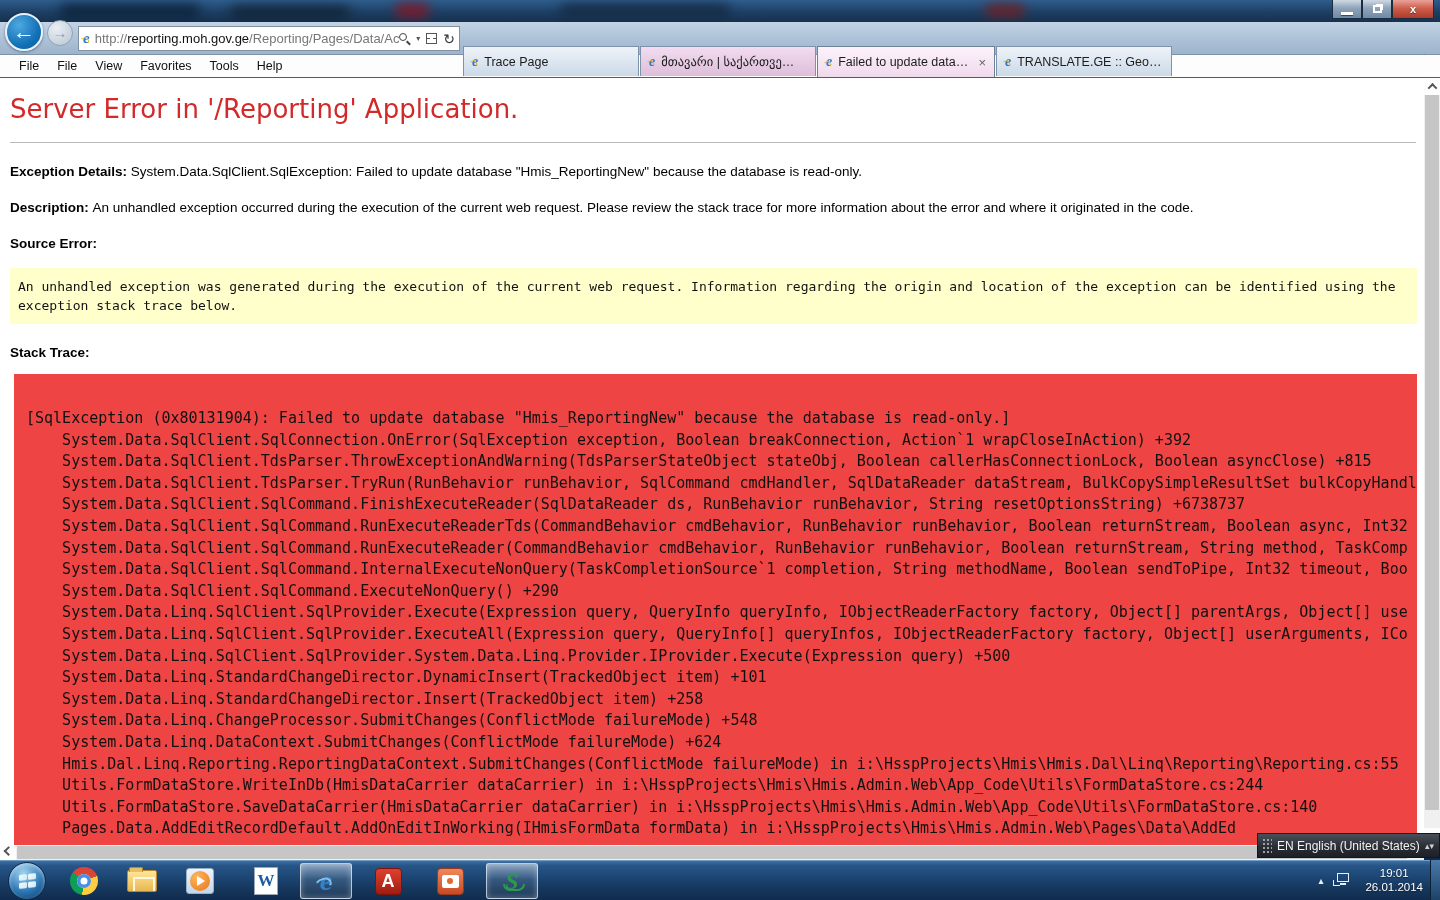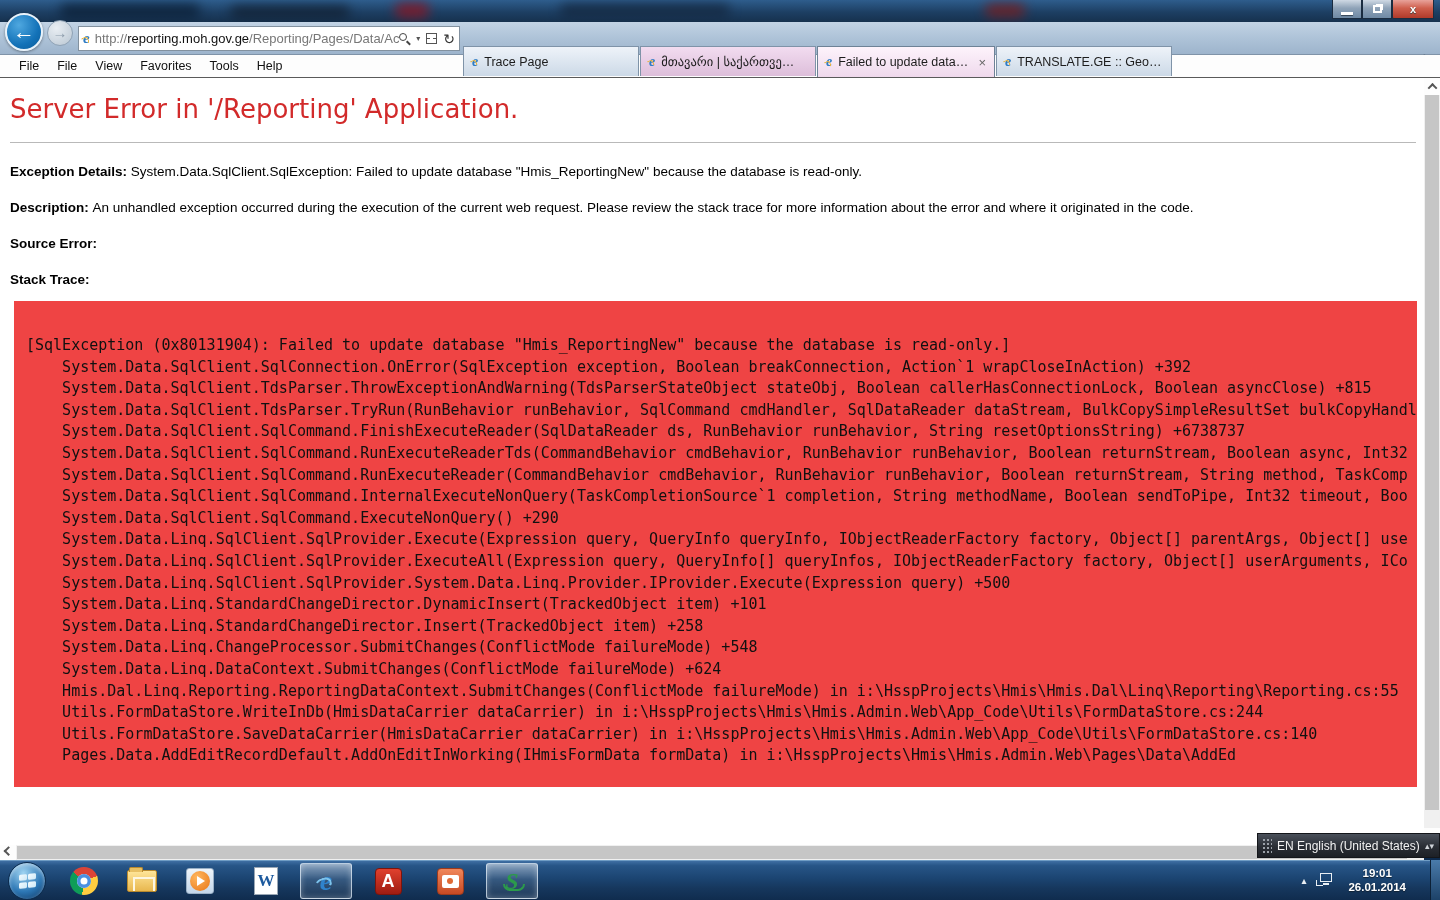--- a/index.html
+++ b/index.html
@@ -137,21 +137,21 @@
   .hygieia { font-family:"Liberation Serif",serif; font-style:italic; font-weight:bold; font-size:24px; color:#2c9a4b; line-height:24px; position:relative; }
   .hygieia:after { content:""; position:absolute; left:-2px; bottom:2px; width:18px; height:5px; border:2px solid #2c9a4b; border-top:none; border-radius:0 0 9px 9px; }
 
   
   #tray { position:absolute; top:860px; right:0; height:40px; display:flex; align-items:center; z-index:36; }
   #tray-arrow { color:#e9eef3; font-size:10px; padding:0 10px; }
   .net-ico { position:relative; width:16px; height:14px; margin-right:14px; }
   .net-ico .screen { position:absolute; right:0; top:0; width:12px; height:9px; border:1.6px solid #e9eef3; background:transparent; }
   .net-ico .base { position:absolute; right:3px; top:10px; width:6px; height:2px; background:#e9eef3; }
   .net-ico .plug { position:absolute; left:0; top:7px; width:7px; height:6px; border-left:1.6px solid #e9eef3; border-bottom:1.6px solid #e9eef3; }
-  #clock { color:#fff; font-size:11.5px; text-align:center; line-height:14px; padding:0 24px 0 2px; text-shadow:0 1px 1px #123;font-weight:bold; }
+  #clock { color:#fff; font-size:11.5px; text-align:center; line-height:14px; padding:0 7px 0 2px; text-shadow:0 1px 1px #123; }
   #show-desktop { width:10px; height:40px; border-left:1px solid #0c2036; background:linear-gradient(180deg,#4a7bab,#1d4268); }
 </style>
 </head>
 <body>
 
 <div id="titlebar">
   <div class="blur-blob" style="left:60px;top:4px;width:140px;height:14px;background:#0a1d33;"></div>
   <div class="blur-blob" style="left:230px;top:6px;width:120px;height:12px;background:#101c2c;"></div>
   <div class="blur-blob" style="left:395px;top:3px;width:34px;height:15px;background:#8c1420;"></div>
   <div class="blur-blob" style="left:560px;top:4px;width:170px;height:13px;background:#13253c;"></div>
@@ -222,20 +222,21 @@
   <span class="menu-item">Tools</span>
   <span class="menu-item">Help</span>
 </div>
 
 <div id="content">
   <h1 id="err-title">Server Error in '/Reporting' Application.</h1>
   <hr id="err-rule">
   <p class="para"><b>Exception Details: </b><span>System.Data.SqlClient.SqlException: Failed to update database "Hmis_ReportingNew" because the database is read-only.</span></p>
   <p class="para"><b>Description: </b><span>An unhandled exception occurred during the execution of the current web request. Please review the stack trace for more information about the error and where it originated in the code.</span></p>
   <p class="para"><b>Source Error:</b></p>
+  <div id="src-box"><span>An unhandled exception was generated during the execution of the current web request. Information regarding the origin and location of the exception can be identified using the exception stack trace below.</span></div>
   <p class="para"><b>Stack Trace:</b></p>
   <pre id="stack-box">[SqlException (0x80131904): Failed to update database "Hmis_ReportingNew" because the database is read-only.]
     System.Data.SqlClient.SqlConnection.OnError(SqlException exception, Boolean breakConnection, Action`1 wrapCloseInAction) +392
     System.Data.SqlClient.TdsParser.ThrowExceptionAndWarning(TdsParserStateObject stateObj, Boolean callerHasConnectionLock, Boolean asyncClose) +815
     System.Data.SqlClient.TdsParser.TryRun(RunBehavior runBehavior, SqlCommand cmdHandler, SqlDataReader dataStream, BulkCopySimpleResultSet bulkCopyHandler
     System.Data.SqlClient.SqlCommand.FinishExecuteReader(SqlDataReader ds, RunBehavior runBehavior, String resetOptionsString) +6738737
     System.Data.SqlClient.SqlCommand.RunExecuteReaderTds(CommandBehavior cmdBehavior, RunBehavior runBehavior, Boolean returnStream, Boolean async, Int32
     System.Data.SqlClient.SqlCommand.RunExecuteReader(CommandBehavior cmdBehavior, RunBehavior runBehavior, Boolean returnStream, String method, TaskComp
     System.Data.SqlClient.SqlCommand.InternalExecuteNonQuery(TaskCompletionSource`1 completion, String methodName, Boolean sendToPipe, Int32 timeout, Boo
     System.Data.SqlClient.SqlCommand.ExecuteNonQuery() +290

